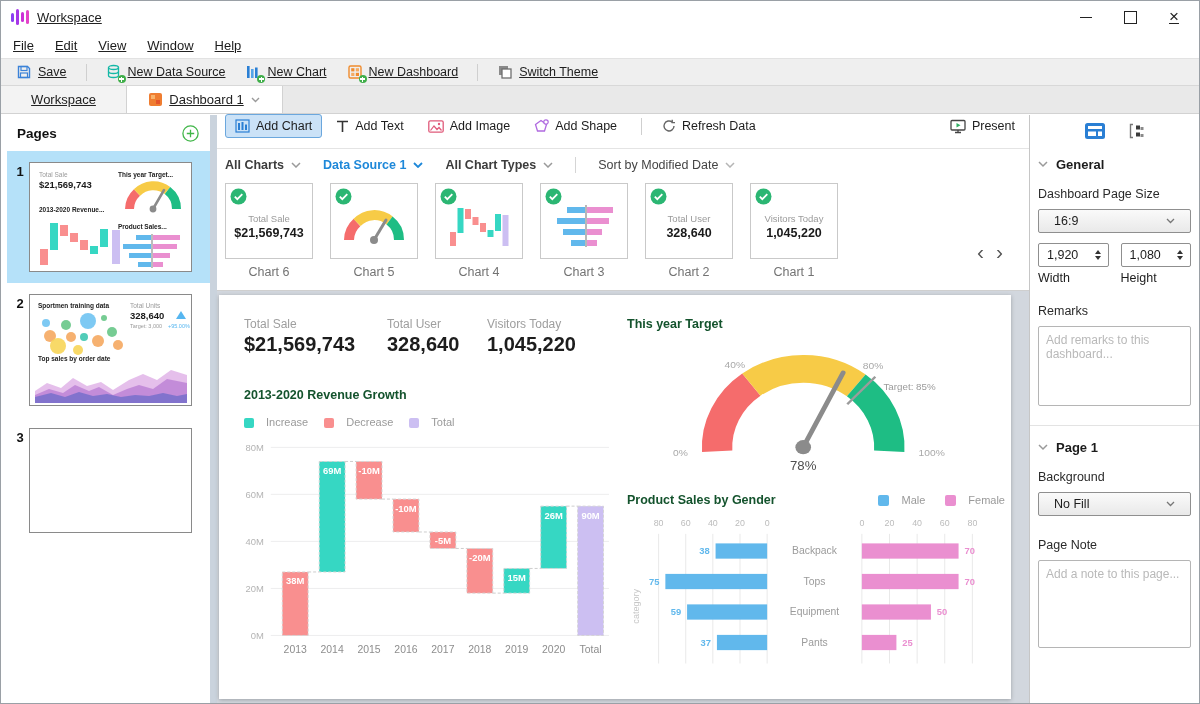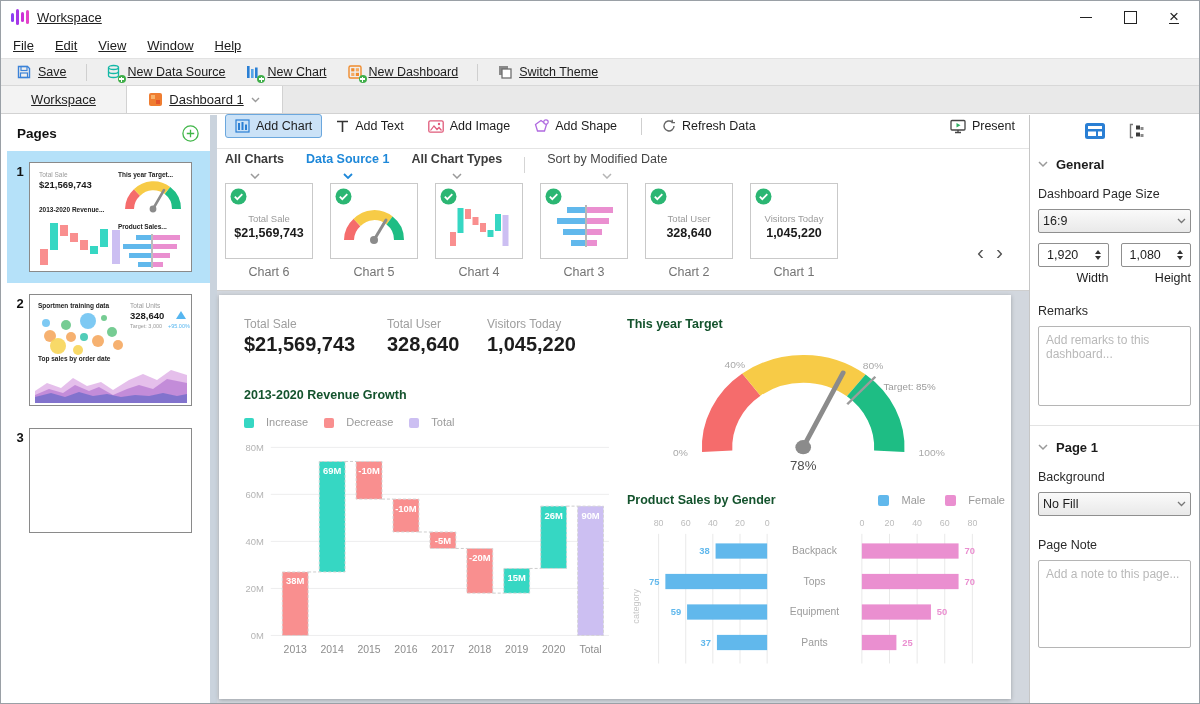--- a/index.html
+++ b/index.html
@@ -67,21 +67,21 @@
   .th-small { font-size:5.5px; }
 
   
   .center { width:812px; flex:0 0 auto; display:flex; flex-direction:column; background:#fff; }
   .dtoolbar { height:34px; display:flex; align-items:center; padding:0 14px 11px 8px; border-bottom:1px solid #e4e4e4; }
   .dbtn { display:flex; align-items:center; gap:6px; font-size:12.5px; color:#1d1d1d; padding:4px 9px; border:1px solid transparent; border-radius:3px; margin-right:4px; }
   .dbtn.selected { background:#cbe2f7; border-color:#6ba7dd; }
   .present-btn { margin-left:auto; display:flex; align-items:center; gap:6px; font-size:12.5px; }
 
   .filterrow { height:32px; display:flex; align-items:center; padding:0 8px; gap:22px; }
-  .filter { display:flex; align-items:center; gap:7px; font-size:12.5px; font-weight:bold; color:#3c3c3c;flex-direction:column; }
+  .filter { display:flex; align-items:center; gap:7px; font-size:12.5px; font-weight:bold; color:#3c3c3c; }
   .filter.blue { color:#1e88d9; }
   .fsep { width:1px; height:16px; background:#d5d5d5; }
 
   .cardsrow { height:110px; display:flex; align-items:flex-start; padding:2px 26px 0 8px; border-bottom:1px solid #cfcfcf; }
   .card-unit { width:88px; margin-right:17px; }
   .card { width:88px; height:76px; border:1px solid #c9c9c9; background:#fff; position:relative; display:flex; flex-direction:column; align-items:center; justify-content:center; }
   .card .check { position:absolute; left:4px; top:4px; }
   .card-name { text-align:center; font-size:12.5px; color:#737373; margin-top:6px; }
   .ck-label { font-size:9.5px; color:#9a9a9a; margin-top:10px; }
   .ck-value { font-size:12.5px; font-weight:bold; color:#1a1a1a; margin-top:2px; }
@@ -98,31 +98,31 @@
   .chart-title { font-size:12.5px; font-weight:bold; color:#14532d; }
   .legend { display:flex; align-items:center; gap:16px; }
   .legend .li { display:flex; align-items:flex-end; gap:12px; font-size:11px; color:#9a9a9a; }
   .sw { width:10px; height:10px; border-radius:2px; display:inline-block; }
 
   
   .rightpanel { flex:1; background:#fff; border-left:1px solid #c6c6c6; padding:0 8px; overflow:hidden; }
   .rp-icons { height:34px; display:flex; align-items:center; justify-content:center; gap:24px; }
   .rp-section { display:flex; align-items:center; gap:8px; margin-top:8px; font-size:13px; font-weight:bold; color:#1c1c1c; }
   .rp-label { font-size:12.5px; color:#2a2a2a; margin-top:15px; }
-  .rp-select { margin-top:8px; height:24px; border:1px solid #8f8f8f; border-radius:2px; background:linear-gradient(#fafafa,#e9e9e9); display:flex; align-items:center; padding:0 4px; font-size:12.5px; color:#1c1c1c; }
+  .rp-select { margin-top:8px; height:24px; border:1px solid #8f8f8f; border-radius:2px; background:linear-gradient(#fafafa,#e9e9e9); display:flex; align-items:center; padding:0 15px; font-size:12.5px; color:#1c1c1c; }
   .rp-select .caret { margin-left:auto; }
   .spin-row { display:flex; gap:12px; margin-top:10px; }
   .spin { flex:1; height:24px; border:1px solid #8f8f8f; border-radius:2px; background:#fff; display:flex; align-items:center; padding:0 5px 0 0; }
   .spin input { border:none; outline:none; width:100%; font-size:12.5px; padding:0 0 0 8px; font-family:inherit; color:#1c1c1c; background:transparent; }
   .spin-arrows { display:flex; flex-direction:column; gap:2px; align-items:center; width:12px; }
   .spin-arrows i { width:0; height:0; border-left:3.5px solid transparent; border-right:3.5px solid transparent; }
   .spin-arrows .up { border-bottom:4.5px solid #333; }
   .spin-arrows .dn { border-top:4.5px solid #333; }
   .spin-caption-row { display:flex; gap:12px; margin-top:4px; }
-  .spin-caption-row div { flex:1; text-align:right; font-size:12.5px; color:#1c1c1c; }
+  .spin-caption-row div { flex:1; text-align:left; font-size:12.5px; color:#1c1c1c; }
   .rp-textarea { margin-top:8px; width:100%; border:1px solid #b5b5b5; border-radius:2px; resize:none; font-family:inherit; font-size:12px; padding:6px 7px; color:#333; outline:none; }
   .rp-textarea::placeholder { color:#b9b9b9; }
   .rp-divider { border-top:1px solid #e3e3e3; margin:16px -8px 0; }
   .chev-down { width:10px; height:7px; }
 
   svg text { font-family:"Liberation Sans", sans-serif; }
 </style>
 </head>
 <body>
 

